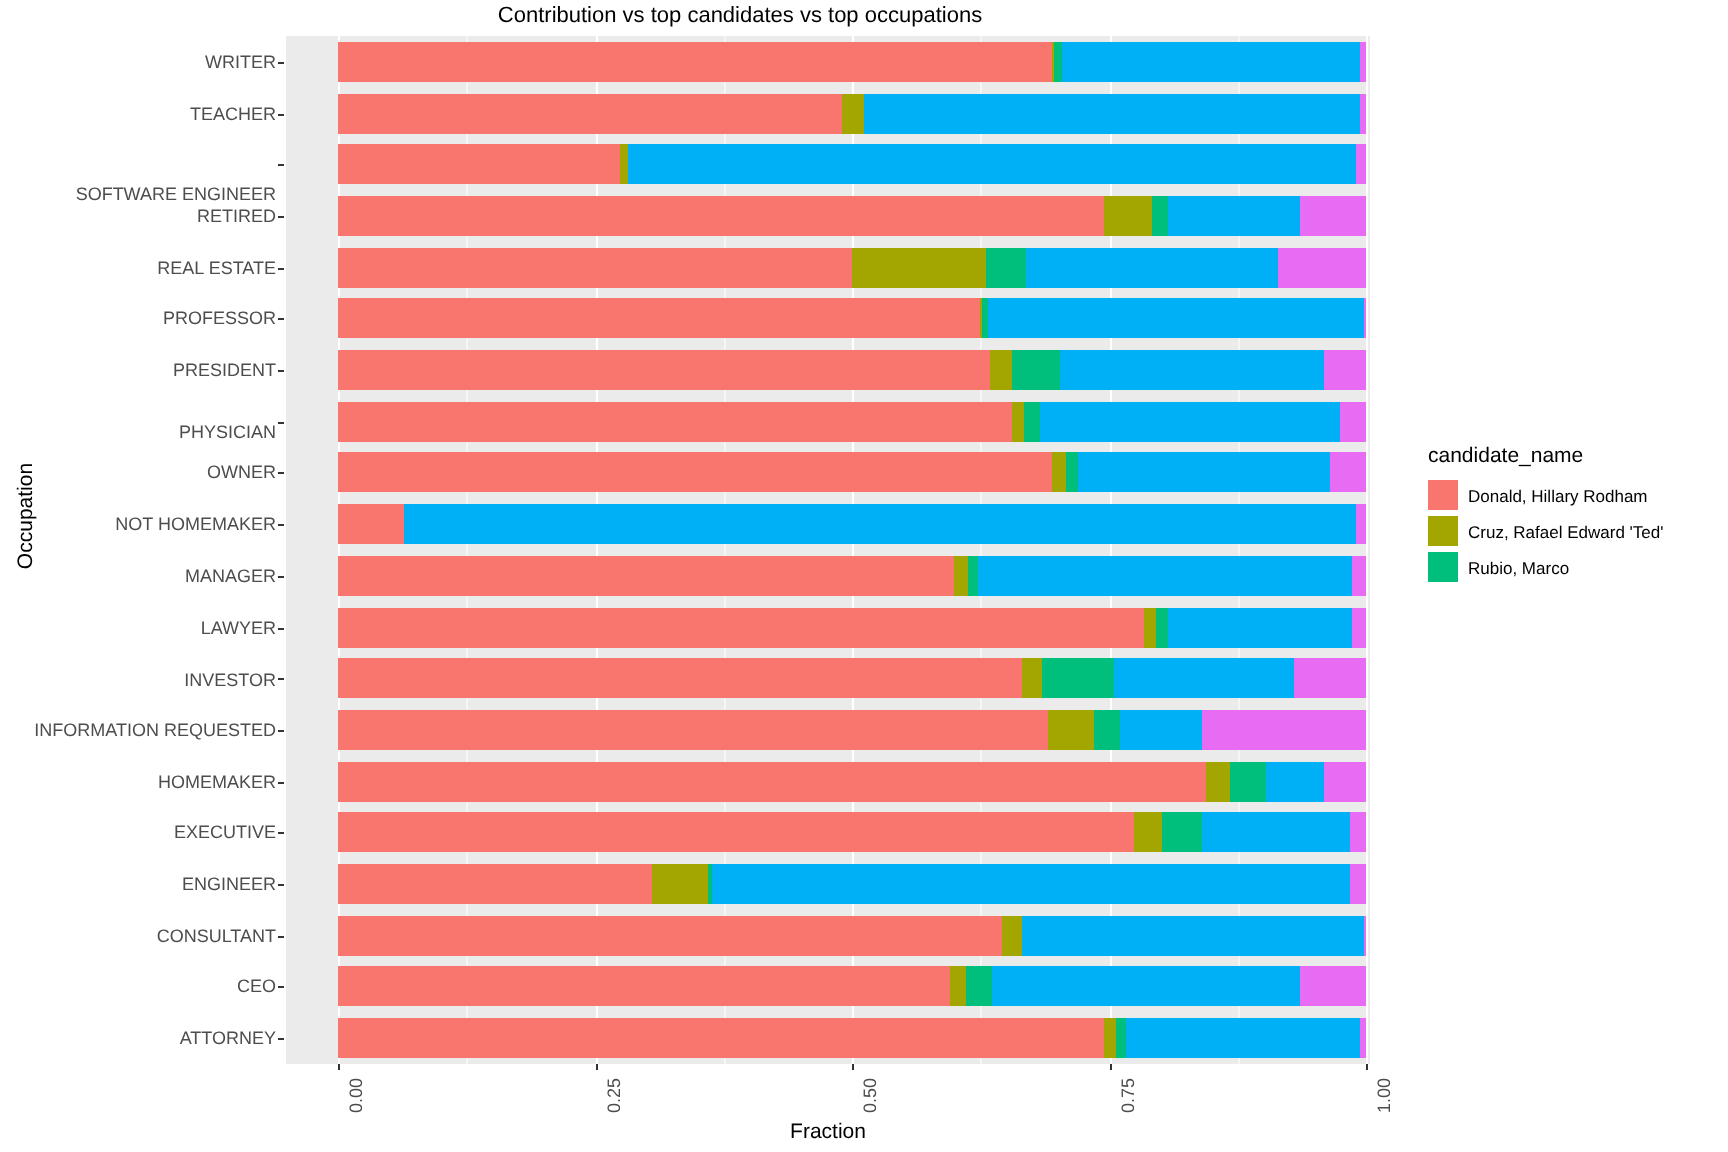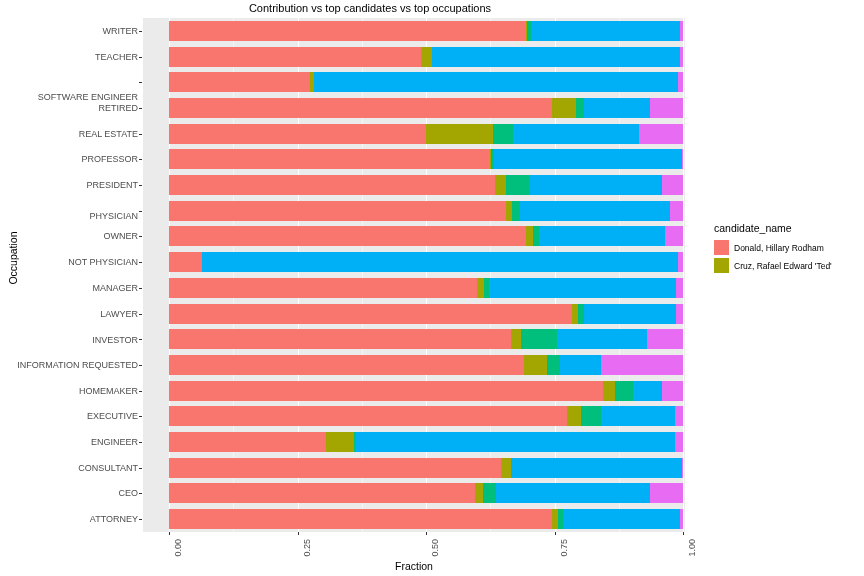--- a/index.html
+++ b/index.html
@@ -322,21 +322,21 @@
   <div id="y-ticks">
       <div class="y-tick-label" style="top: 30.85px;">WRITER</div>
       <div class="y-tick-label" style="top: 56.55px;">TEACHER</div>
       <div class="y-tick-label" style="top: 97px;">SOFTWARE ENGINEER</div>
       <div class="y-tick-label" style="top: 107.95px;">RETIRED</div>
       <div class="y-tick-label" style="top: 133.65px;">REAL ESTATE</div>
       <div class="y-tick-label" style="top: 159.35px;">PROFESSOR</div>
       <div class="y-tick-label" style="top: 185.05px;">PRESIDENT</div>
       <div class="y-tick-label" style="top: 216px;">PHYSICIAN</div>
       <div class="y-tick-label" style="top: 236.45px;">OWNER</div>
-      <div class="y-tick-label" style="top: 262.15px;">NOT PHYSICIAN</div>
+      <div class="y-tick-label" style="top: 262.15px;">NOT HOMEMAKER</div>
       <div class="y-tick-label" style="top: 287.85px;">MANAGER</div>
       <div class="y-tick-label" style="top: 313.55px;">LAWYER</div>
       <div class="y-tick-label" style="top: 340px;">INVESTOR</div>
       <div class="y-tick-label" style="top: 364.95px;">INFORMATION REQUESTED</div>
       <div class="y-tick-label" style="top: 390.65px;">HOMEMAKER</div>
       <div class="y-tick-label" style="top: 416.35px;">EXECUTIVE</div>
       <div class="y-tick-label" style="top: 442.05px;">ENGINEER</div>
       <div class="y-tick-label" style="top: 467.75px;">CONSULTANT</div>
       <div class="y-tick-label" style="top: 493.45px;">CEO</div>
       <div class="y-tick-label" style="top: 519.15px;">ATTORNEY</div>
@@ -347,20 +347,24 @@
   <div id="legend">
     <div id="legend-title">candidate_name</div>
     <div id="legend-items">
         <div class="legend-item">
           <div class="legend-key" style="background: rgb(248, 118, 109);"></div>
           <div class="legend-label">Donald, Hillary Rodham</div>
         </div>
         <div class="legend-item">
           <div class="legend-key" style="background: rgb(163, 165, 0);"></div>
           <div class="legend-label">Cruz, Rafael Edward 'Ted'</div>
+        </div>
+        <div class="legend-item">
+          <div class="legend-key" style="background: rgb(0, 191, 125);"></div>
+          <div class="legend-label">Rubio, Marco</div>
         </div>
       </div>
   </div>
 
 <div class="y-tick-mark" style="top: 30.85px;"></div>
     <div class="y-tick-mark" style="top: 56.55px;"></div>
     <div class="y-tick-mark" style="top: 82.25px;"></div>
     <div class="y-tick-mark" style="top: 107.95px;"></div>
     <div class="y-tick-mark" style="top: 133.65px;"></div>
     <div class="y-tick-mark" style="top: 159.35px;"></div>

